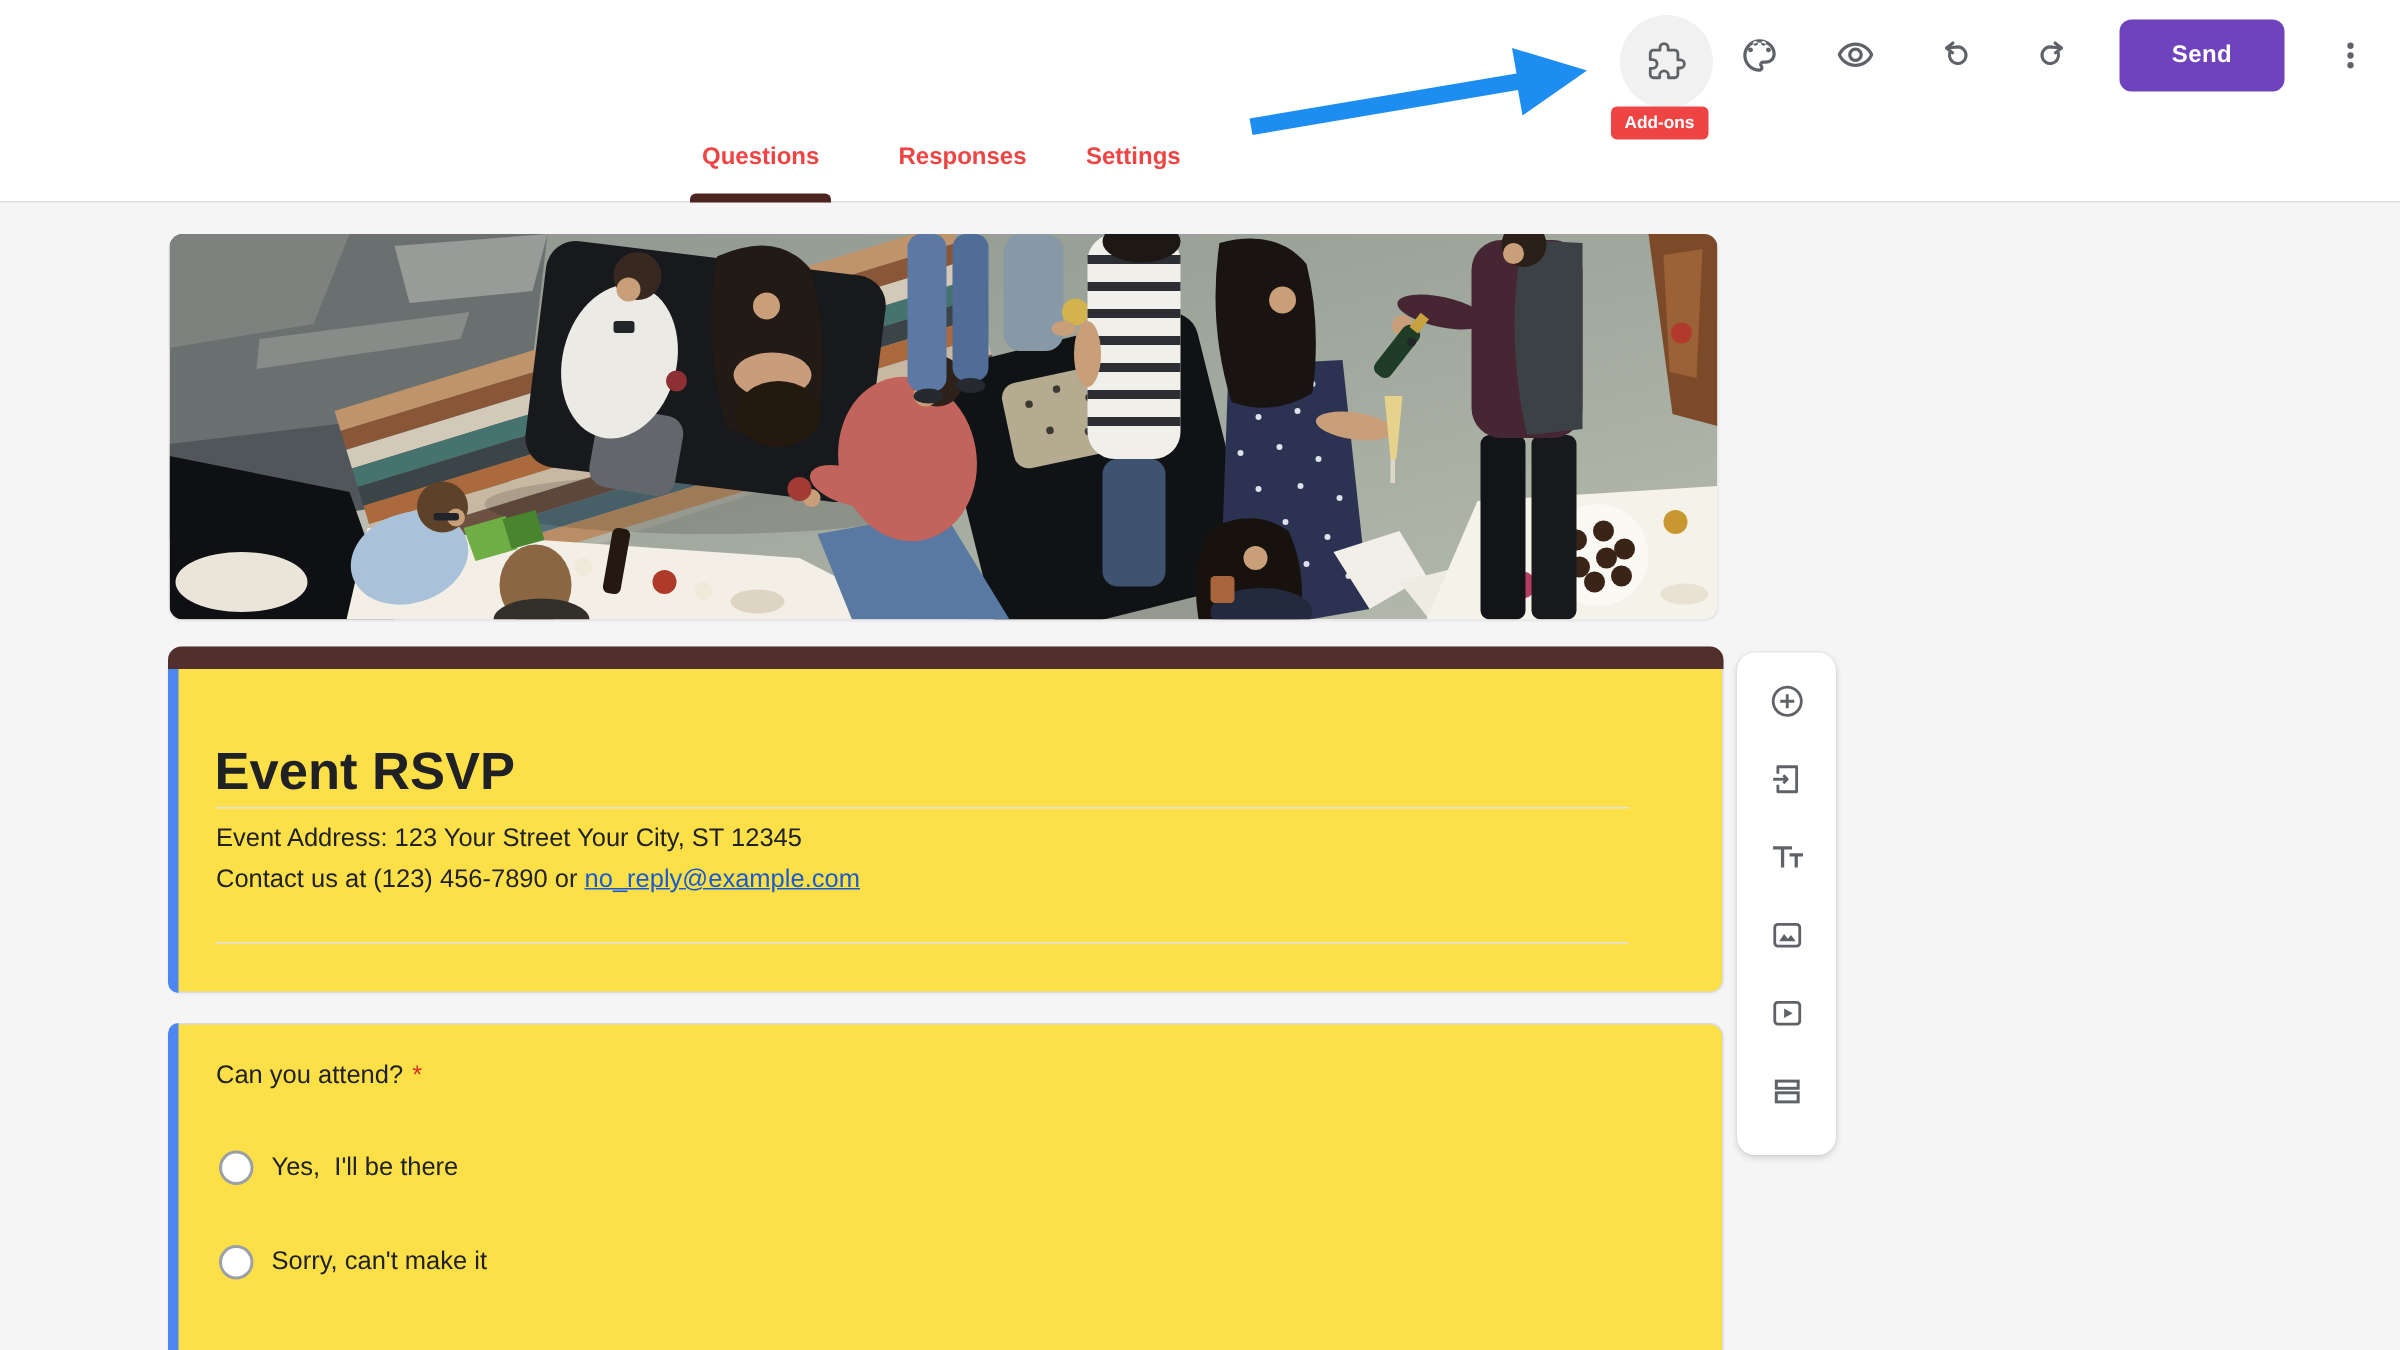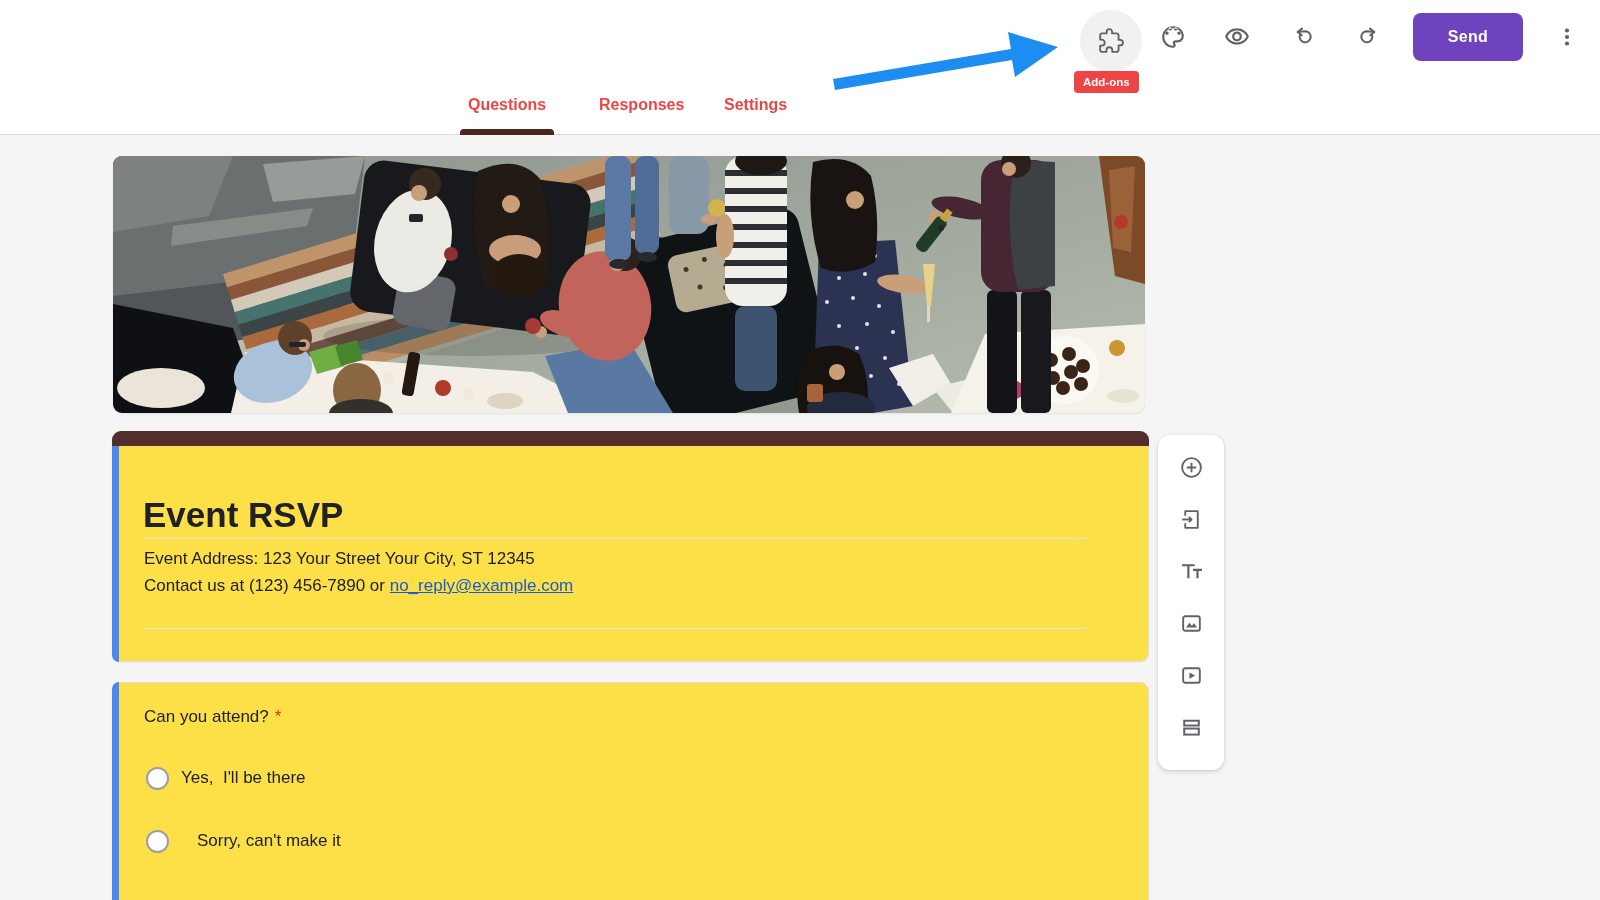--- a/index.html
+++ b/index.html
@@ -349,21 +349,21 @@
 
   <section class="card question-card">
     <div class="blue-edge full"></div>
     <div class="q-title">
       <span>Can you attend?</span><span class="q-required">*</span>
     </div>
     <div class="opt-row" style="top:83px;">
       <div class="radio"></div>
       <div class="opt-label">Yes,  I'll be there</div>
     </div>
-    <div class="opt-row" style="top:146px;gap:16px;">
+    <div class="opt-row" style="top:146px;">
       <div class="radio"></div>
       <div class="opt-label">Sorry, can't make it</div>
     </div>
   </section>
 
   <aside class="side-toolbar">
     <div class="side-btn" style="top:12px;">
       <svg viewBox="0 0 24 24">
         <g fill="none" stroke="#5f6368" stroke-width="1.8">
           <circle cx="12" cy="12" r="9"></circle>

